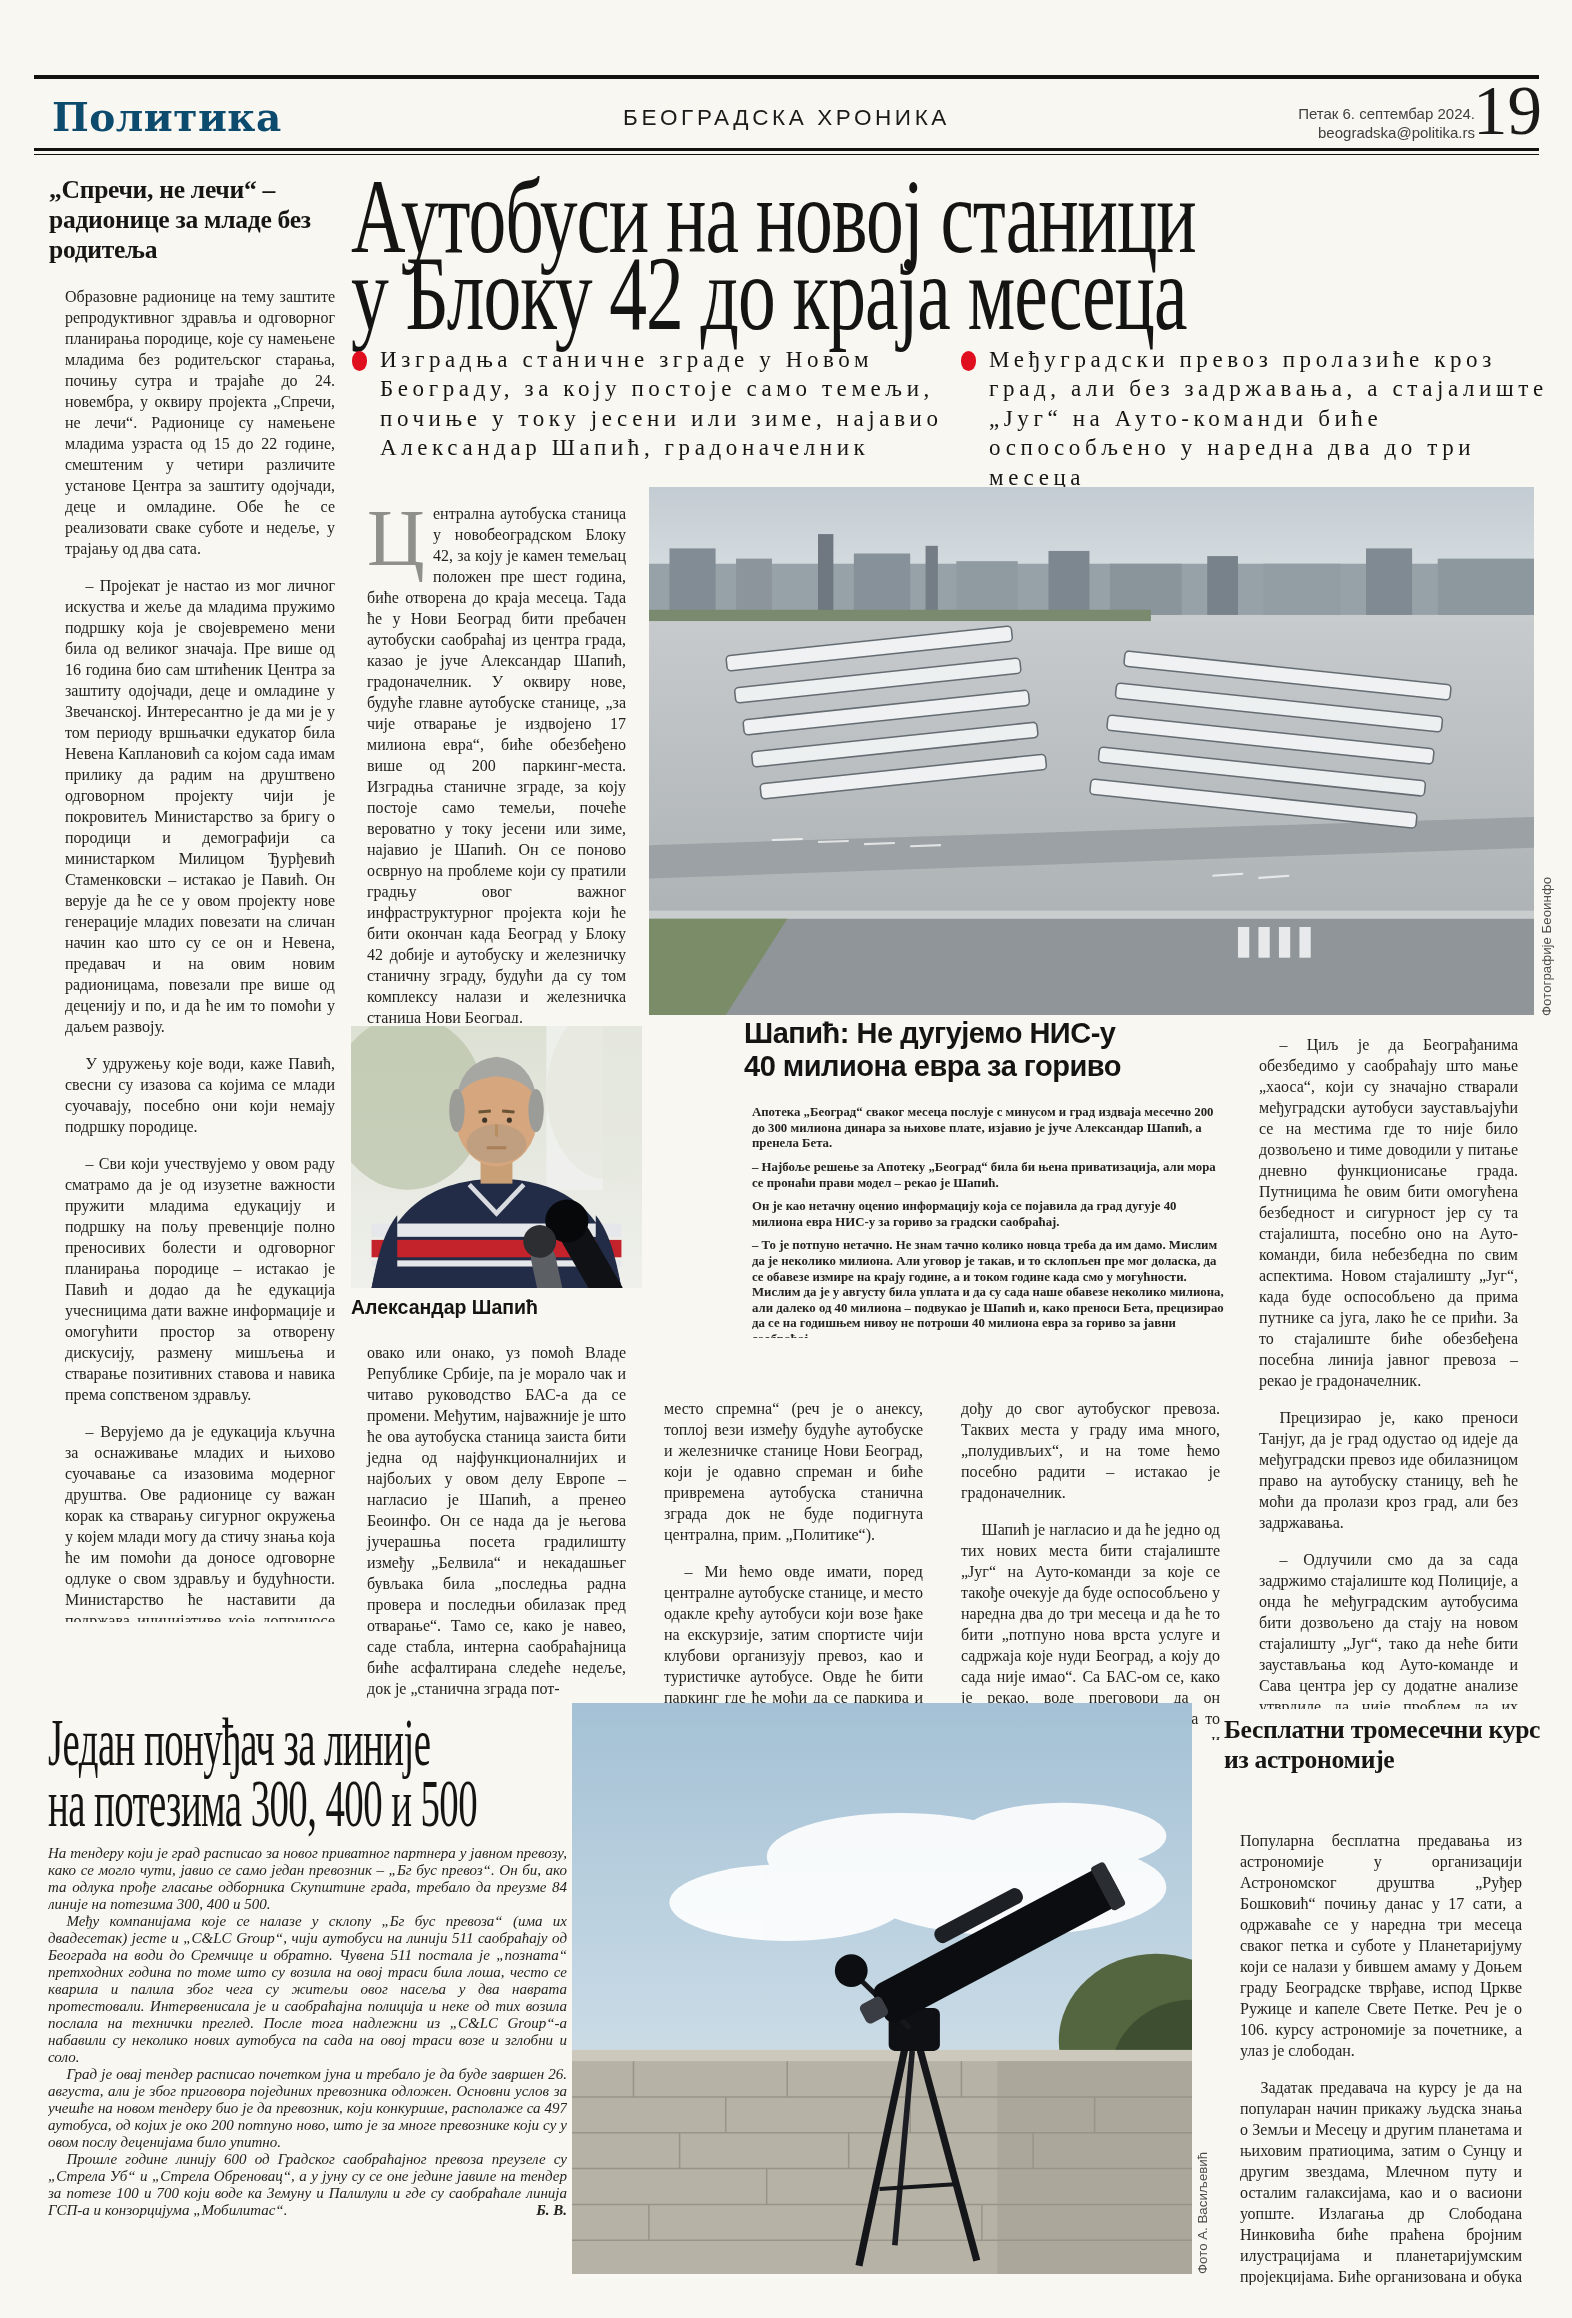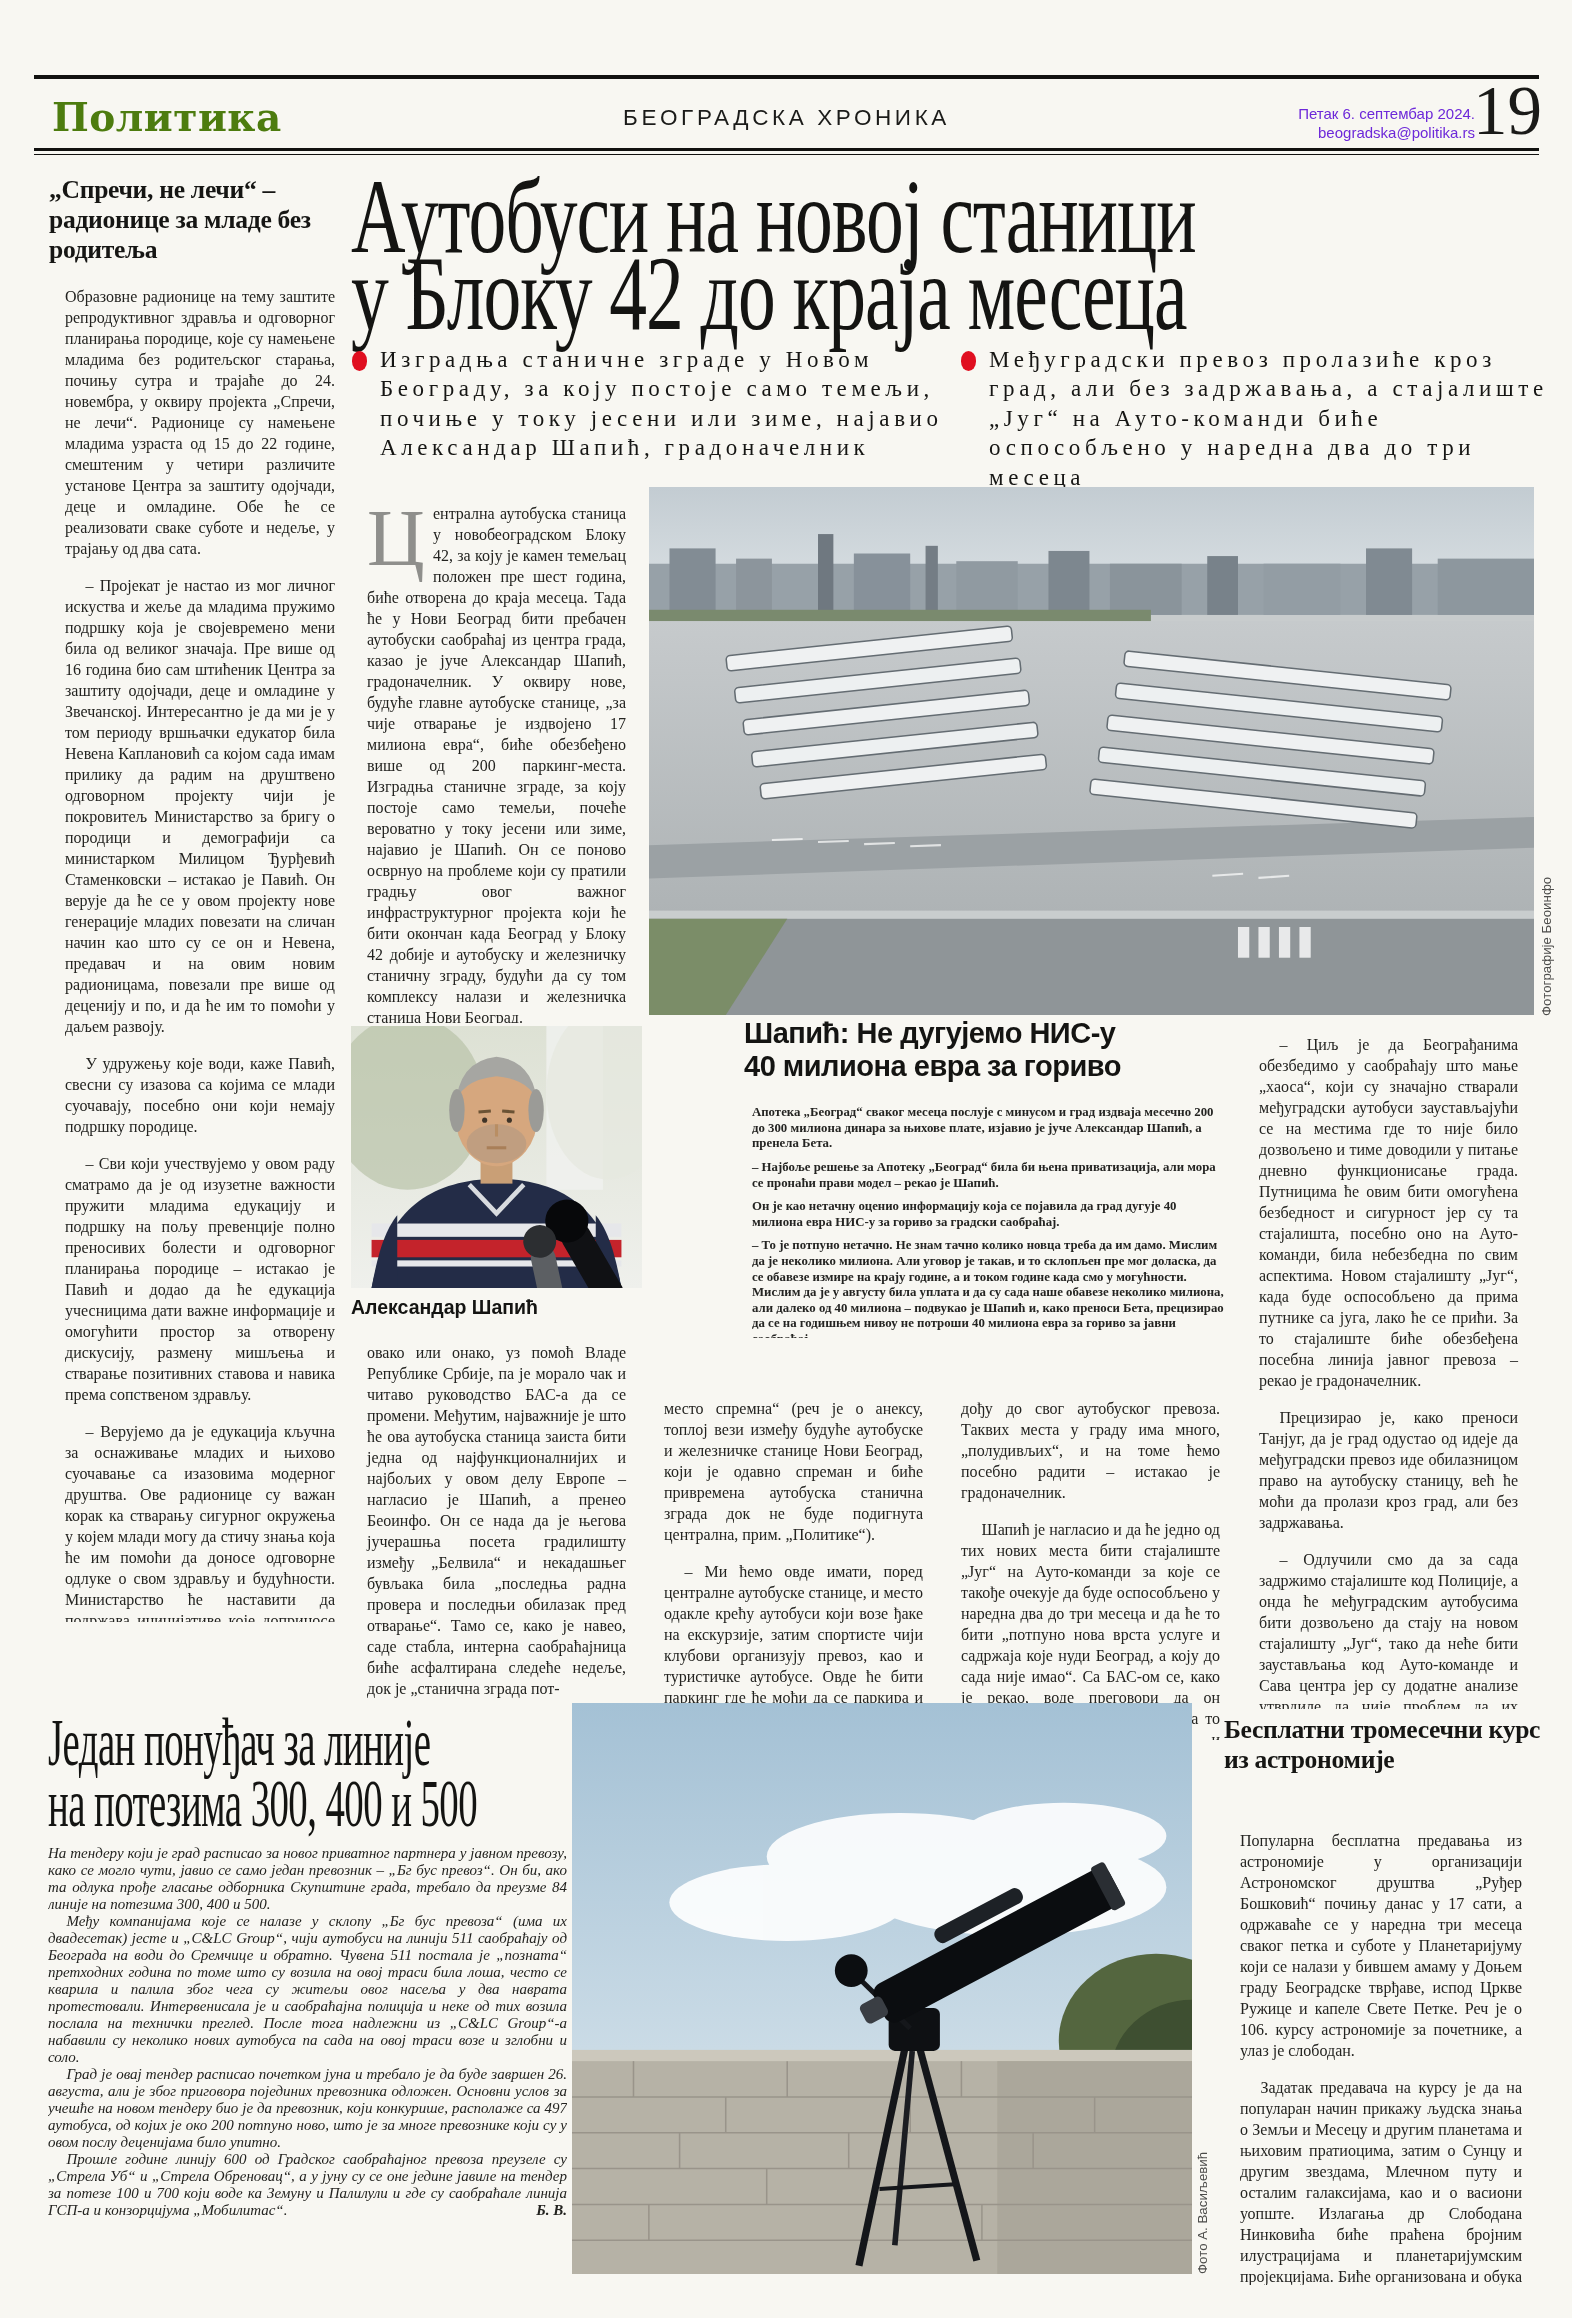--- a/index.html
+++ b/index.html
@@ -2,25 +2,25 @@
 <html style="font-size:8.2px"><head>
 <meta charset="utf-8">
 <style>
   html,body{margin:0;padding:0;}
   body{width:1573px;height:2319px;position:relative;background:#f8f7f2;color:#1d1d1a;
        font-family:"Liberation Serif","DejaVu Serif",serif;}
   .abs{position:absolute;}
   
   .rule-top{left:34px;top:75px;width:1505px;height:4.1px;background:#121210;}
   .rule-bottom{left:34px;top:148px;width:1505px;height:3.1px;border-top:3.6px solid #121210;border-bottom:1px solid #121210;}
-  .brand{left:52px;top:94px;font-family:"DejaVu Serif",serif;font-weight:bold;font-size:39px;letter-spacing:0.5px;color:#4d7c0f;}
+  .brand{left:52px;top:94px;font-family:"DejaVu Serif",serif;font-weight:bold;font-size:39px;letter-spacing:0.5px;color:#0c4a6e;}
   .section{left:0;right:0;top:105px;text-align:center;font-family:"Liberation Sans","DejaVu Sans",sans-serif;
            font-size:22.5px;letter-spacing:3.6px;color:#1b1b19;}
   .dateblock{right:98px;top:104px;text-align:right;font-family:"Liberation Sans","DejaVu Sans",sans-serif;
-             font-size:15px;line-height:19px;color:#6d28d9;}
+             font-size:15px;line-height:19px;color:#404040;}
   .pagenum{left:1473px;top:72px;font-size:69px;font-weight:400;color:#1a1a18;}
   
   .big-line{white-space:nowrap;font-size:105px;line-height:108px;letter-spacing:-1.5px;color:#141412;
             transform:scaleX(.72);transform-origin:0 0;}
   .mid-title{font-weight:bold;font-size:25.6px;line-height:30px;letter-spacing:-0.3px;color:#161614;}
   .tender-line{white-space:nowrap;font-size:67px;line-height:69px;letter-spacing:-1px;color:#141412;
                transform:scaleX(.58);transform-origin:0 0;}
   
   .sf{font-size:23px;line-height:29.4px;letter-spacing:4.6px;color:#161614;padding-left:28px;position:absolute;}
   .dot{position:absolute;left:0;top:6.1px;width:15.4px;height:19.5px;border-radius:50%;background:#e00f20;}

